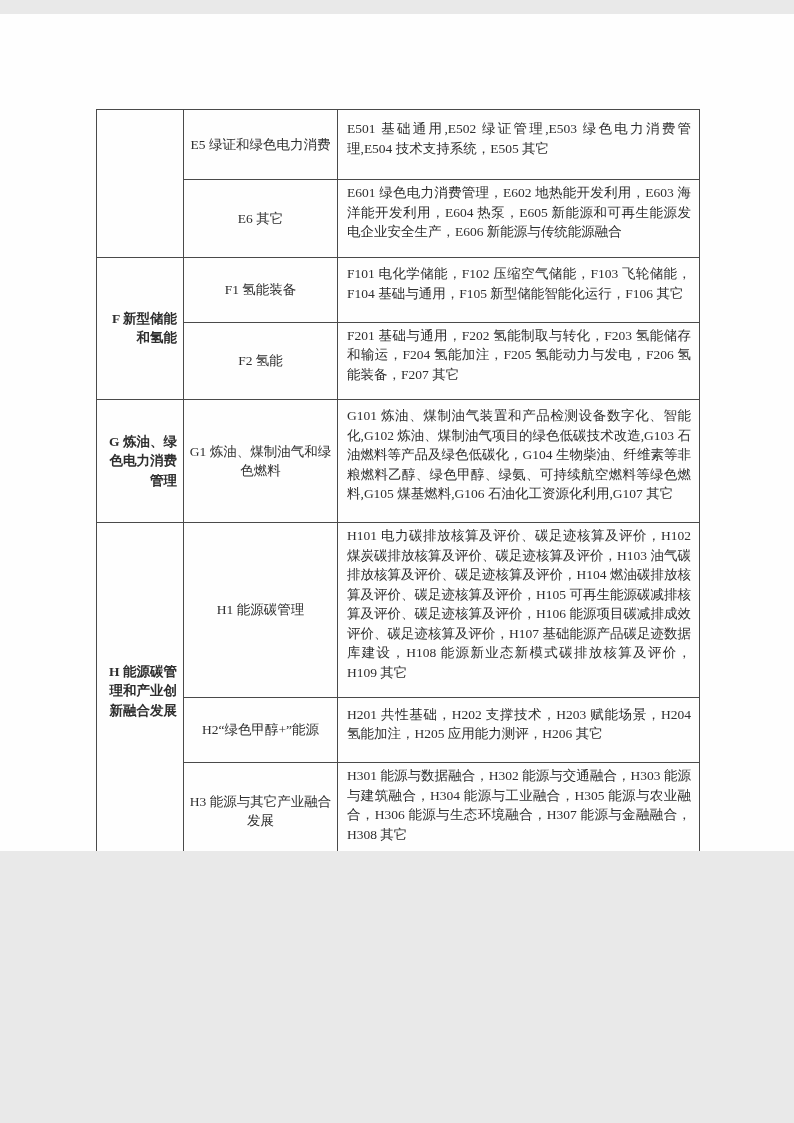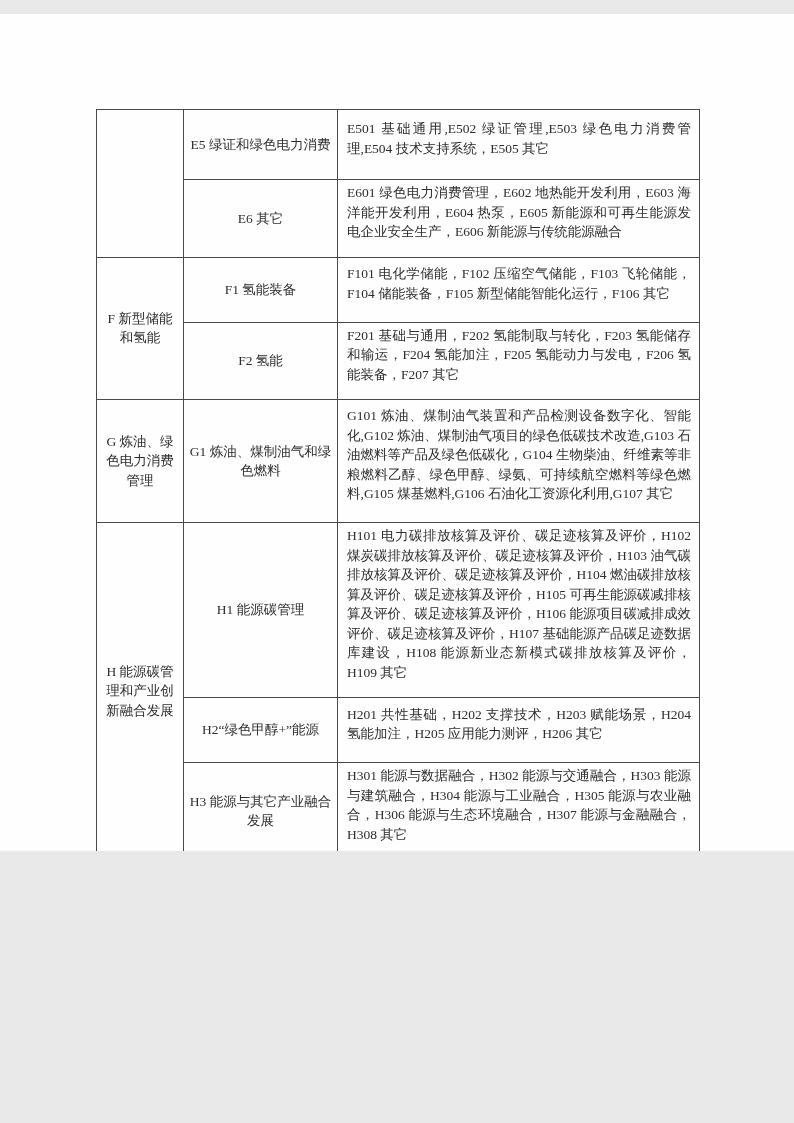--- a/index.html
+++ b/index.html
@@ -26,24 +26,25 @@
     border: 1.5px solid #4a4a4a;
     font-size: 13.5px;
     line-height: 19.5px;
     vertical-align: middle;
     overflow: hidden;
   }
   col.c1 { width: 87px; }
   col.c2 { width: 154px; }
   col.c3 { width: 362px; }
   td.cat {
-    text-align: center;
+    text-align: right;
     padding: 2px 6px;
     font-size: 14px;
     line-height: 22px;
+    font-weight: bold;
   }
   td.sub {
     text-align: center;
     padding: 2px 5px;
     font-size: 14px;
     line-height: 21px;
   }
   td.items {
     text-align: justify;
     padding: 3px 8px 15px 9px;
@@ -85,21 +86,21 @@
         <td class="items">E501 基础通用,E502 绿证管理,E503 绿色电力消费管理,E504 技术支持系统，E505 其它</td>
       </tr>
       <tr class="r-e6">
         <td class="sub">E6 其它</td>
         <td class="items">E601 绿色电力消费管理，E602 地热能开发利用，E603 海洋能开发利用，E604 热泵，E605 新能源和可再生能源发电企业安全生产，E606 新能源与传统能源融合</td>
       </tr>
 
       <tr class="r-f1">
         <td class="cat" rowspan="2">F 新型储能和氢能</td>
         <td class="sub">F1 氢能装备</td>
-        <td class="items">F101 电化学储能，F102 压缩空气储能，F103 飞轮储能，F104 储能装备，F105 新型储能智能化运行，F106 其它</td>
+        <td class="items">F101 电化学储能，F102 压缩空气储能，F103 飞轮储能，F104 基础与通用，F105 新型储能智能化运行，F106 其它</td>
       </tr>
       <tr class="r-f2">
         <td class="sub">F2 氢能</td>
         <td class="items">F201 基础与通用，F202 氢能制取与转化，F203 氢能储存和输运，F204 氢能加注，F205 氢能动力与发电，F206 氢能装备，F207 其它</td>
       </tr>
 
       <tr class="r-g1">
         <td class="cat">G 炼油、绿色电力消费管理</td>
         <td class="sub">G1 炼油、煤制油气和绿色燃料</td>
         <td class="items">G101 炼油、煤制油气装置和产品检测设备数字化、智能化,G102 炼油、煤制油气项目的绿色低碳技术改造,G103 石油燃料等产品及绿色低碳化，G104 生物柴油、纤维素等非粮燃料乙醇、绿色甲醇、绿氨、可持续航空燃料等绿色燃料,G105 煤基燃料,G106 石油化工资源化利用,G107 其它</td>

